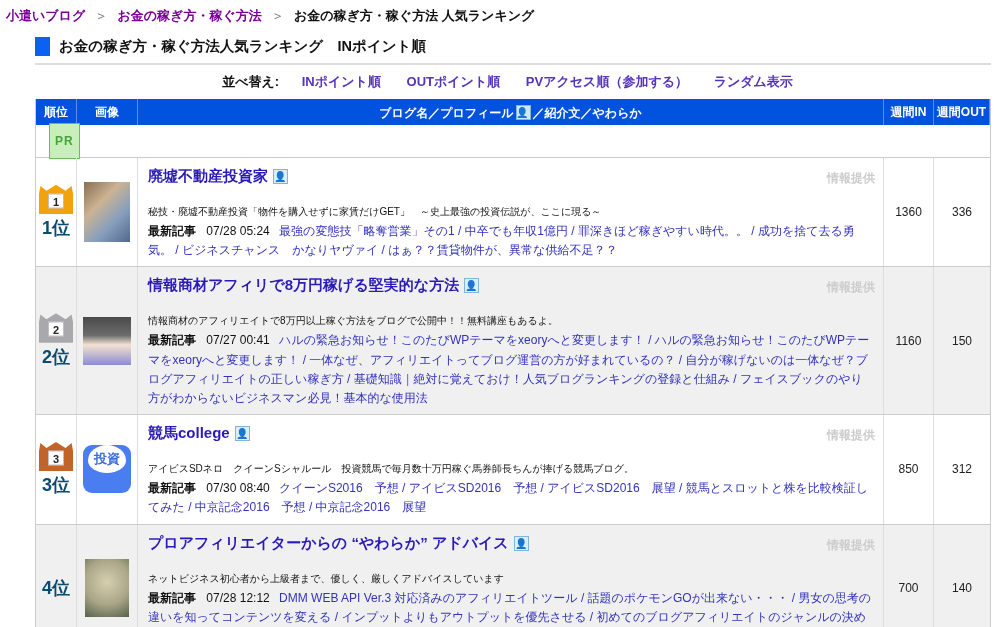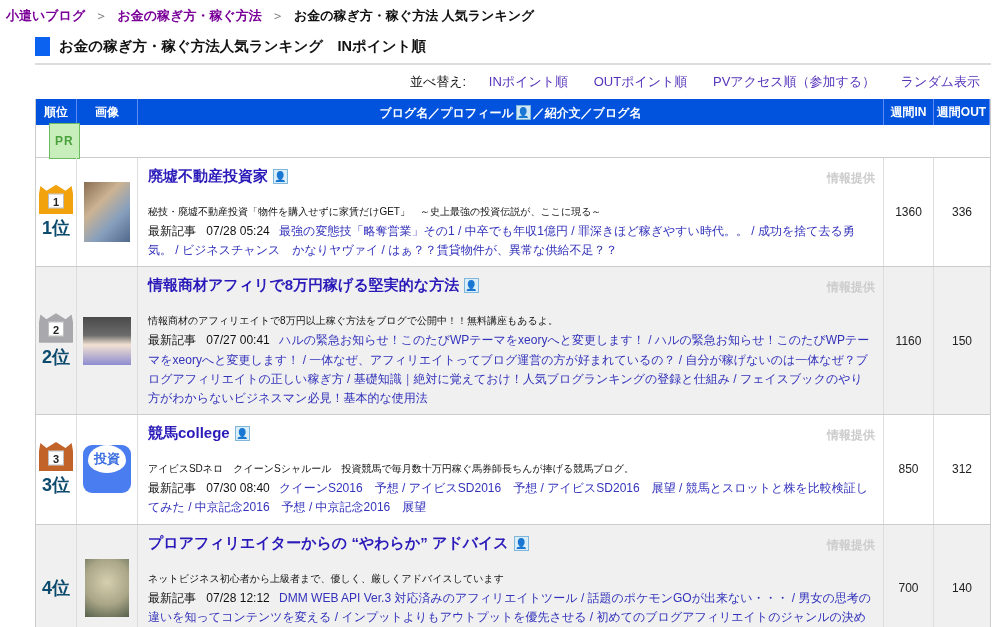--- a/index.html
+++ b/index.html
@@ -19,21 +19,21 @@
   .title-square { width:15px; height:19px; background:#0c62f0; margin-right:9px; }
   .page-title { font-size:14.5px; font-weight:bold; color:#111; }
   .title-right { margin-left:auto; display:flex; align-items:center; font-size:12px; }
   .timestamp { color:#666; margin-right:10px; }
   .help-icon { display:inline-block; width:14px; height:14px; border-radius:50%;
                background:#ffd400; border:1px solid #c9a100; color:#333; font-size:11px;
                font-weight:bold; text-align:center; line-height:13px; margin-right:4px; cursor:pointer; }
   .help-link { color:#7b0099; text-decoration:none; font-size:13px; cursor:pointer; }
 
   
-  .sort-row { width:956px; margin:8px 0 8px 35px; text-align:right; font-size:13px; font-weight:normal; }
+  .sort-row { width:956px; margin:8px 0 8px 35px; text-align:center; font-size:13px; font-weight:bold; }
   .sort-label { color:#111; margin-right:8px; }
   .sort-row a { color:#5533bb; text-decoration:none; margin:0 11px; cursor:pointer; }
 
   
   .rank-table { margin-left:35px; width:956px; border-left:1px solid #ccc; border-right:1px solid #ccc; }
   .tr { display:flex; width:100%; }
   .td { border-right:1px solid #ddd; }
   .td:last-child { border-right:none; }
   .col-rank { width:41px; flex:0 0 41px; }
   .col-image { width:61px; flex:0 0 61px; }
@@ -82,21 +82,21 @@
   
   .col-main { padding:7px 10px 6px 10px; }
   .info-label { position:absolute; top:12px; right:8px; color:#ccc; font-size:12px; font-weight:bold; }
   .blog-title-line { display:flex; align-items:center; gap:5px; margin-top:2px; }
   .blog-title { font-size:15px; font-weight:bold; color:#2a1ab9; text-decoration:none; cursor:pointer; }
   .profile-icon { display:inline-block; width:15px; height:15px; background:#d9eef8;
       border:1px solid #7fb6d9; font-size:10px; line-height:14px; text-align:center; color:#5588bb; cursor:pointer; }
   .thead .profile-icon { cursor:pointer; background:#cfe6f5; }
   .blog-desc { font-size:10px; color:#111; margin-top:18px; line-height:1.5; }
   .latest-line { font-size:12px; margin-top:3px; line-height:1.6; color:#111; }
-  .latest-label { font-weight:normal; margin-right:7px; }
+  .latest-label { font-weight:bold; margin-right:7px; }
   .latest-date { margin-right:6px; }
   .latest-line a { color:#3332bb; text-decoration:none; cursor:pointer; }
   .latest-line .a-sep { color:#3332bb; }
 </style>
 </head>
 <body>
 
 <div class="page">
 
   <div class="breadcrumb">
@@ -120,21 +120,21 @@
     <a>ランダム表示</a>
   </div>
 
   <div class="rank-table">
     <div class="tr thead">
       <div class="td col-rank">順位</div>
       <div class="td col-image">画像</div>
       <div class="td col-main">
         <span>ブログ名／プロフィール</span>
         <span class="profile-icon">👤</span>
-        <span>／紹介文／ブログ名</span>
+        <span>／紹介文／やわらか</span>
       </div>
       <div class="td col-in">週間IN</div>
       <div class="td col-out">週間OUT</div>
     </div>
 
     <div class="pr-row">
       <span class="pr-badge">PR</span>
     </div>
 
     <div id="rows">

